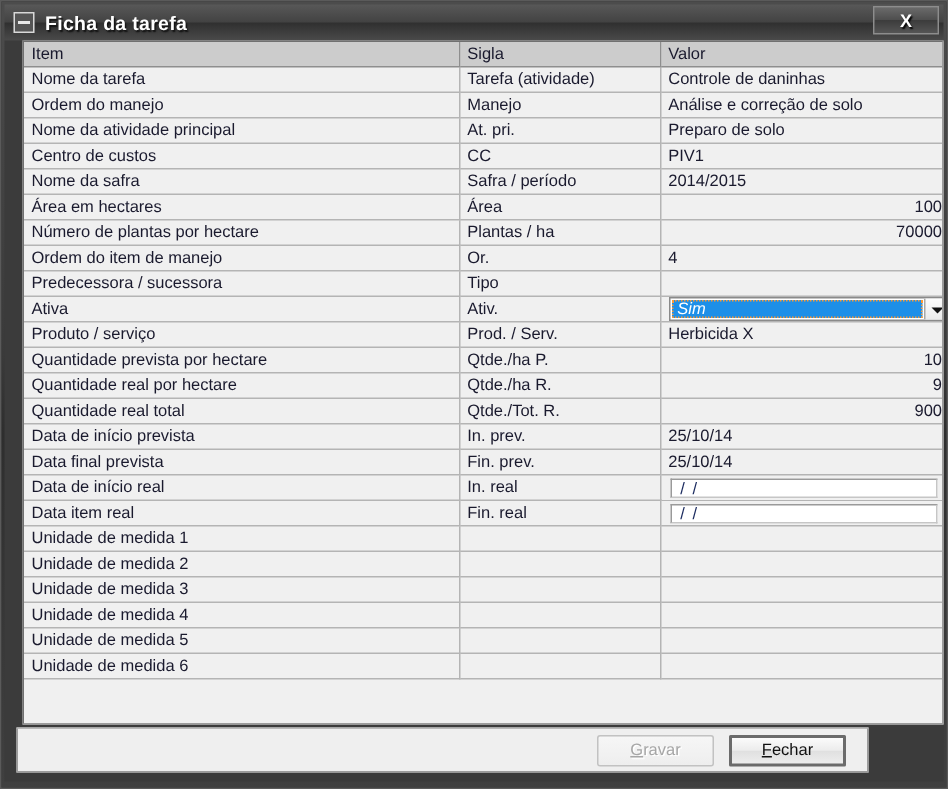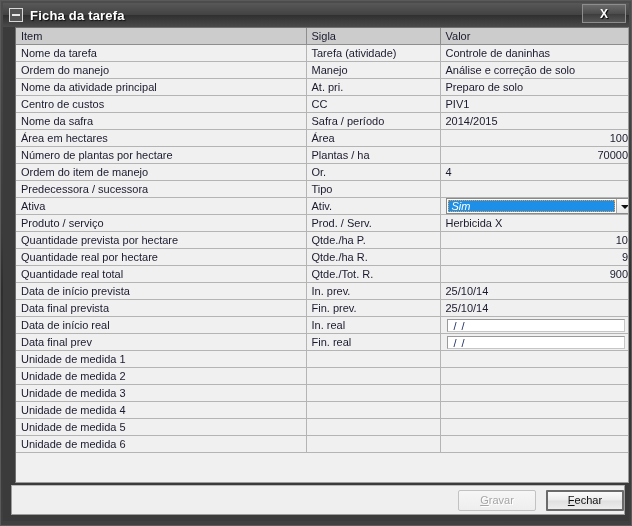--- a/index.html
+++ b/index.html
@@ -206,29 +206,30 @@
     border-left: 4px solid transparent;
     border-right: 4px solid transparent;
     border-top: 4px solid #111;
   }
 
   
   #buttonbar {
     position: absolute;
     left: 8px;
     top: 458px;
-    width: 614px;
+    width: 568px;
     height: 30px;
     box-sizing: border-box;
     background: #efefef;
     border: 1px solid #9c9c9c;
     border-top-color: #b9b9b9;
     display: flex;
     align-items: center;
     justify-content: flex-end;
+    padding-right: 14px;
     gap: 10px;
   }
   .btn {
     box-sizing: border-box;
     width: 78px;
     height: 21px;
     font-size: 11px;
     display: flex;
     align-items: center;
     justify-content: center;
@@ -363,21 +364,21 @@
               <td>25/10/14</td>
             </tr>
             <tr>
               <td>Data de início real</td>
               <td>In. real</td>
               <td class="datecell">
                 <div class="date-input">/  /</div>
               </td>
             </tr>
             <tr>
-              <td>Data final prev</td>
+              <td>Data item real</td>
               <td>Fin. real</td>
               <td class="datecell">
                 <div class="date-input">/  /</div>
               </td>
             </tr>
             <tr>
               <td>Unidade de medida 1</td>
               <td></td>
               <td></td>
             </tr>

